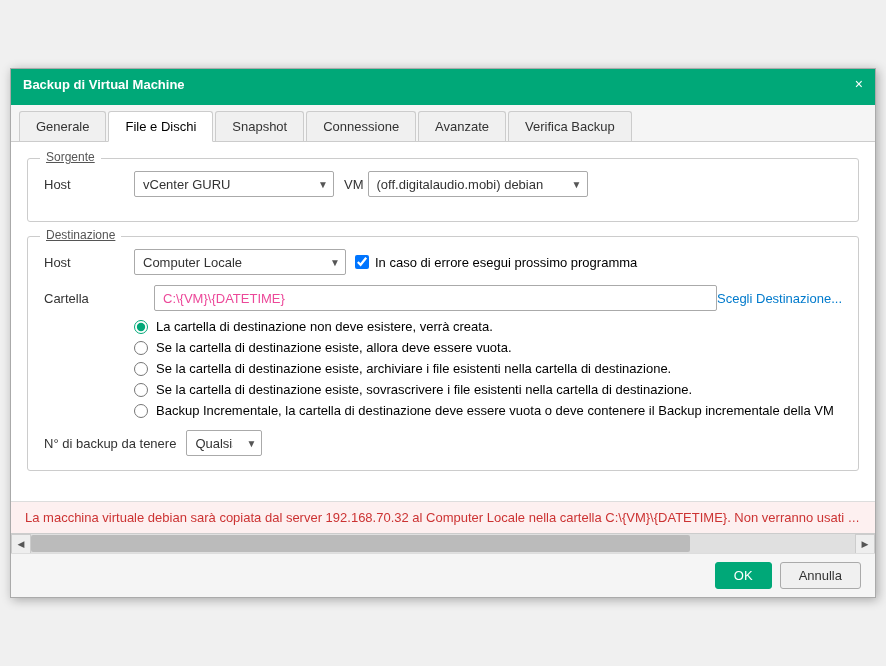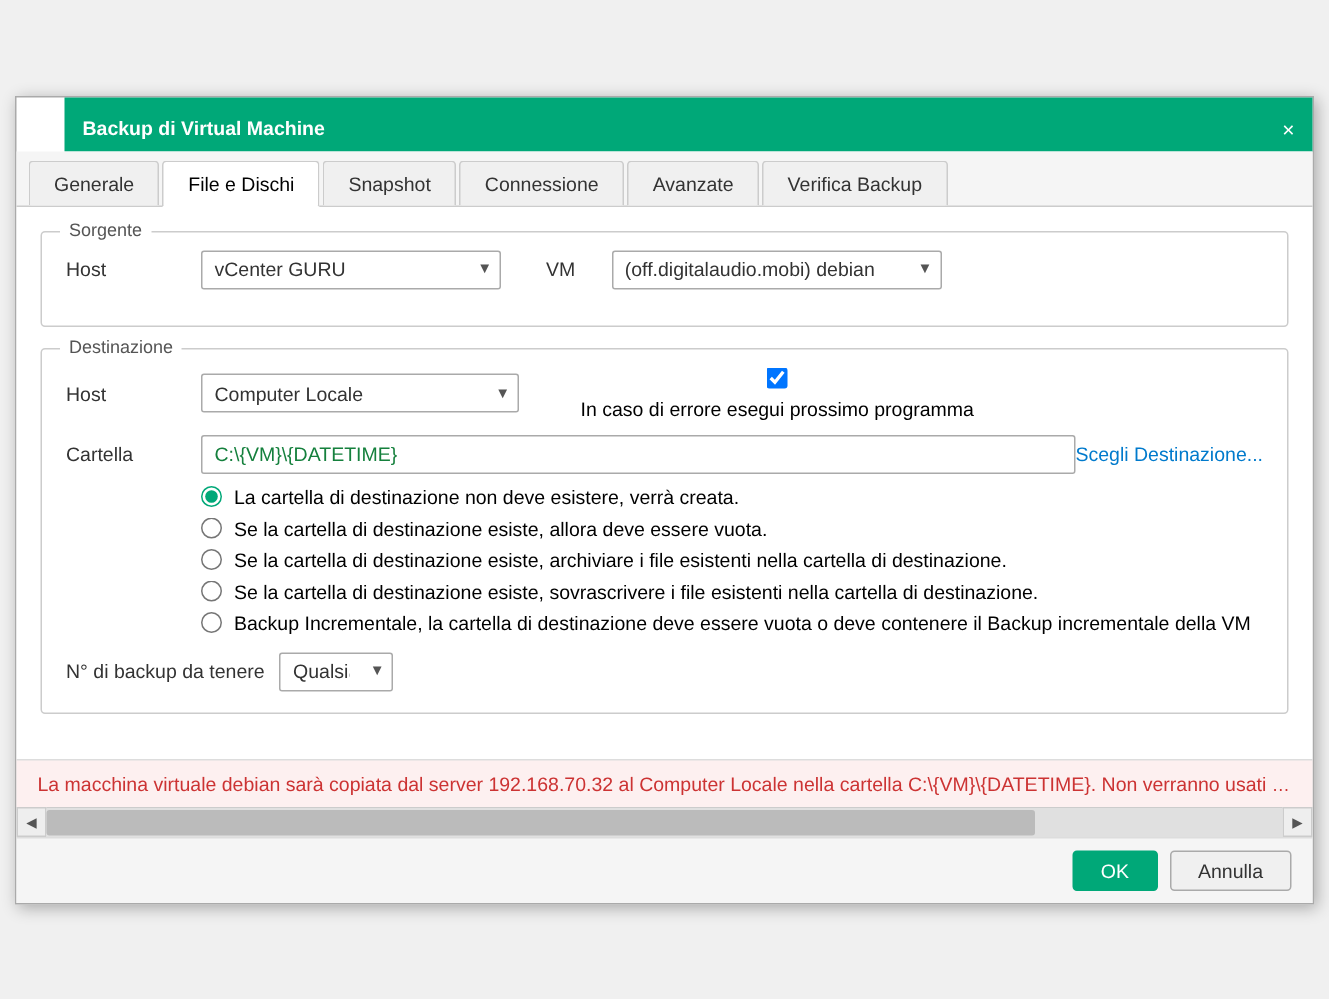--- a/index.html
+++ b/index.html
@@ -14,23 +14,22 @@
       display: flex;
       flex-direction: column;
     }
 
     .title-bar {
       background: #00a878;
       color: #fff;
       padding: 8px 12px;
       display: flex;
       justify-content: space-between;
-      align-items: flex-end;
+      align-items: flex-start;
       height: 36px;
-      margin-left: 32px;
     }
 
     .title-bar-title {
       font-size: 13px;
       font-weight: 600;
     }
 
     .title-bar-close {
       cursor: pointer;
       font-size: 14px;
@@ -83,38 +82,39 @@
     }
 
     .section-legend {
       position: absolute;
       top: -9px;
       left: 12px;
       background: #fff;
       padding: 0 6px;
       color: #555;
       font-size: 12px;
+      text-decoration: underline;
     }
 
     .form-row {
       display: flex;
       align-items: center;
       margin-bottom: 10px;
     }
 
     .form-label {
       width: 90px;
       color: #333;
       flex-shrink: 0;
     }
 
     .form-control {
       display: flex;
       align-items: center;
-      gap: 24px;
+      gap: 4px;
       flex: 1;
     }
 
     .select-wrapper {
       position: relative;
       display: inline-flex;
       align-items: center;
     }
 
     .select-field {
@@ -144,36 +144,36 @@
     .vm-label {
       margin-left: 6px;
       color: #333;
       flex-shrink: 0;
     }
 
     .checkbox-row {
       display: flex;
       align-items: center;
       gap: 6px;
-      margin-left: 17px;
-      flex-direction: column;
+      margin-left: 5px;
     }
 
     .checkbox-row input[type=checkbox] {
       width: 14px;
       height: 14px;
     }
 
     .text-input {
       border: 1px solid #aaa;
       padding: 4px 8px;
       height: 26px;
       border-radius: 2px;
-      color: #15803d;
+      color: #ec4899;
       flex: 1;
+      margin-left: 20px;
     }
 
     .link-button {
       color: #007acc;
       cursor: pointer;
       white-space: nowrap;
       text-decoration: none;
     }
 
     .radio-group {

